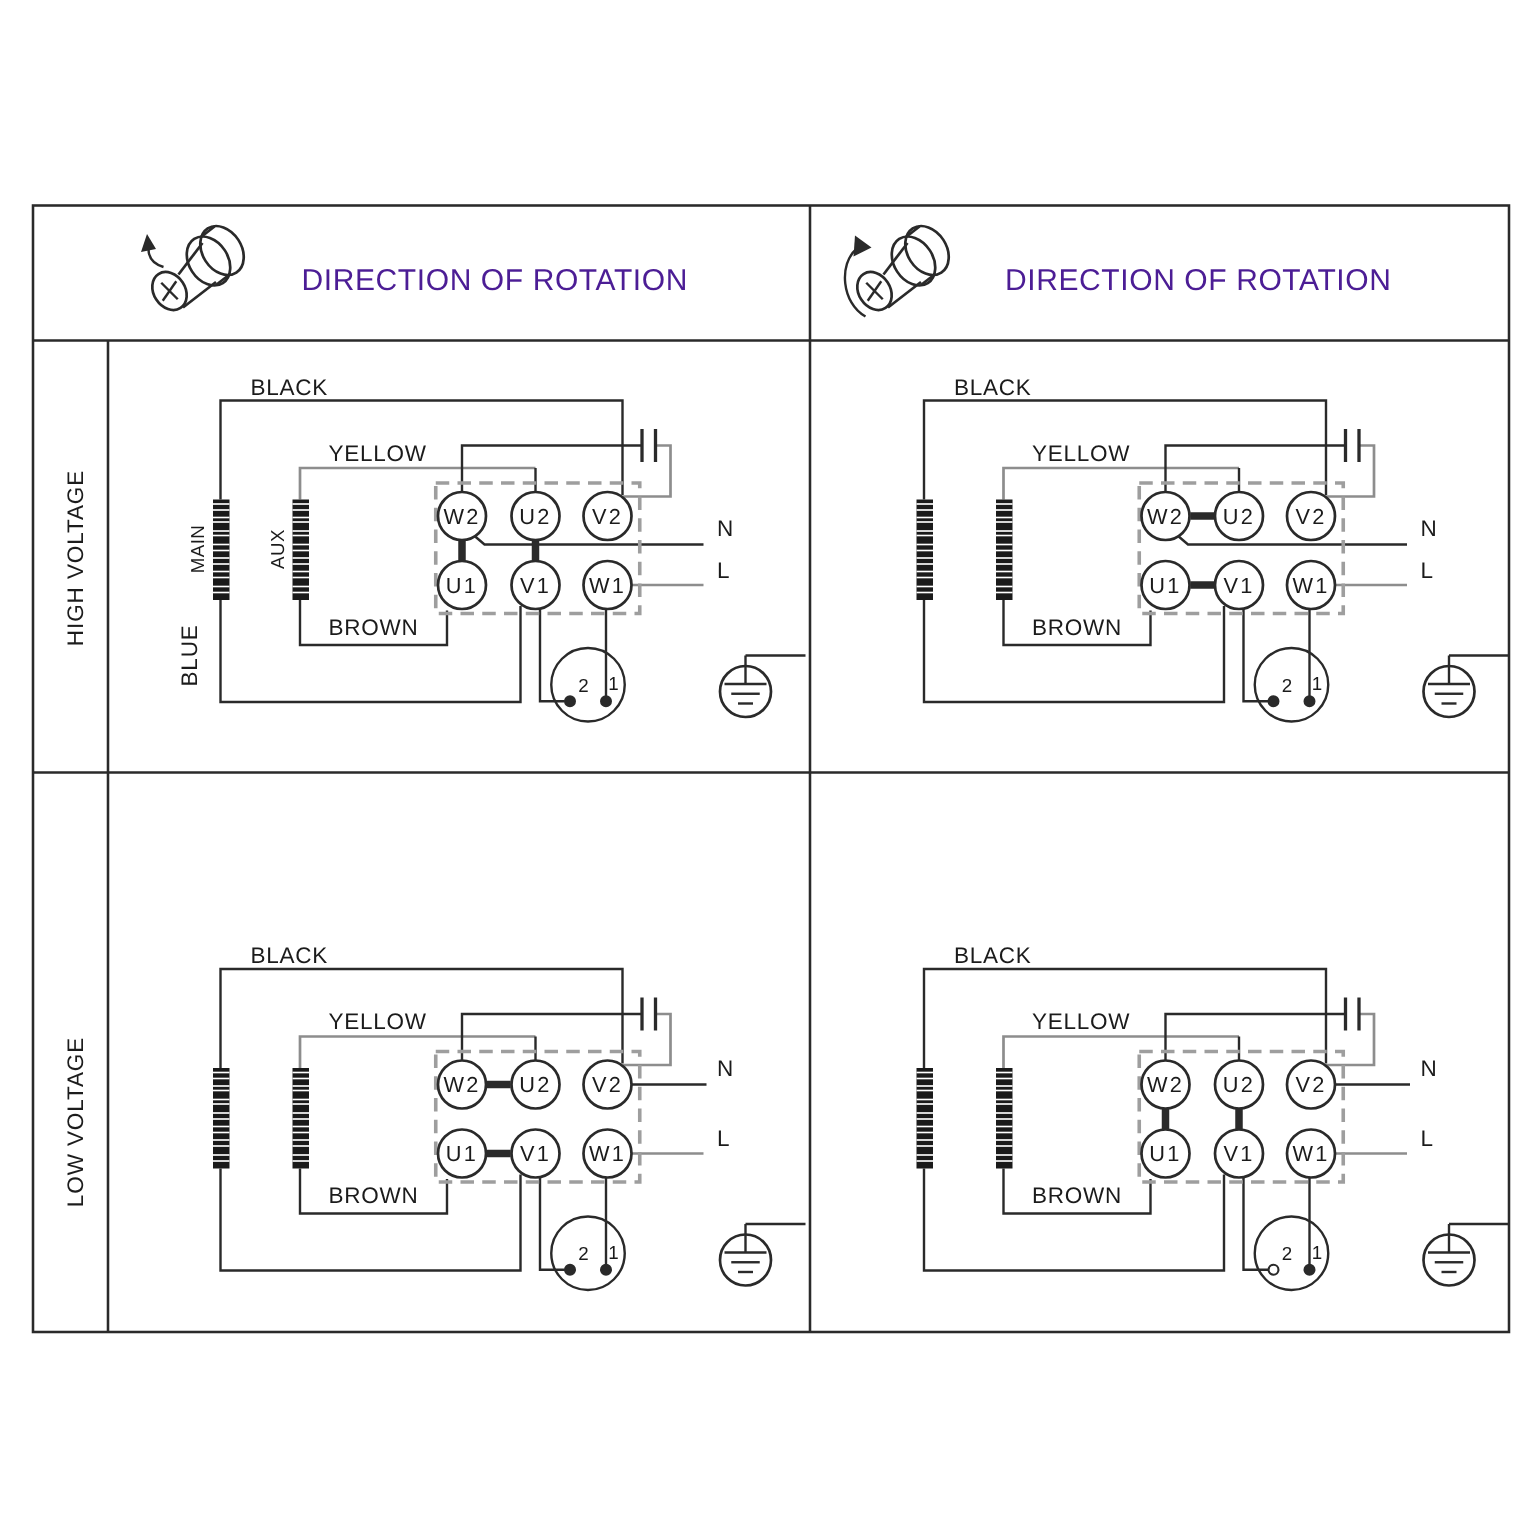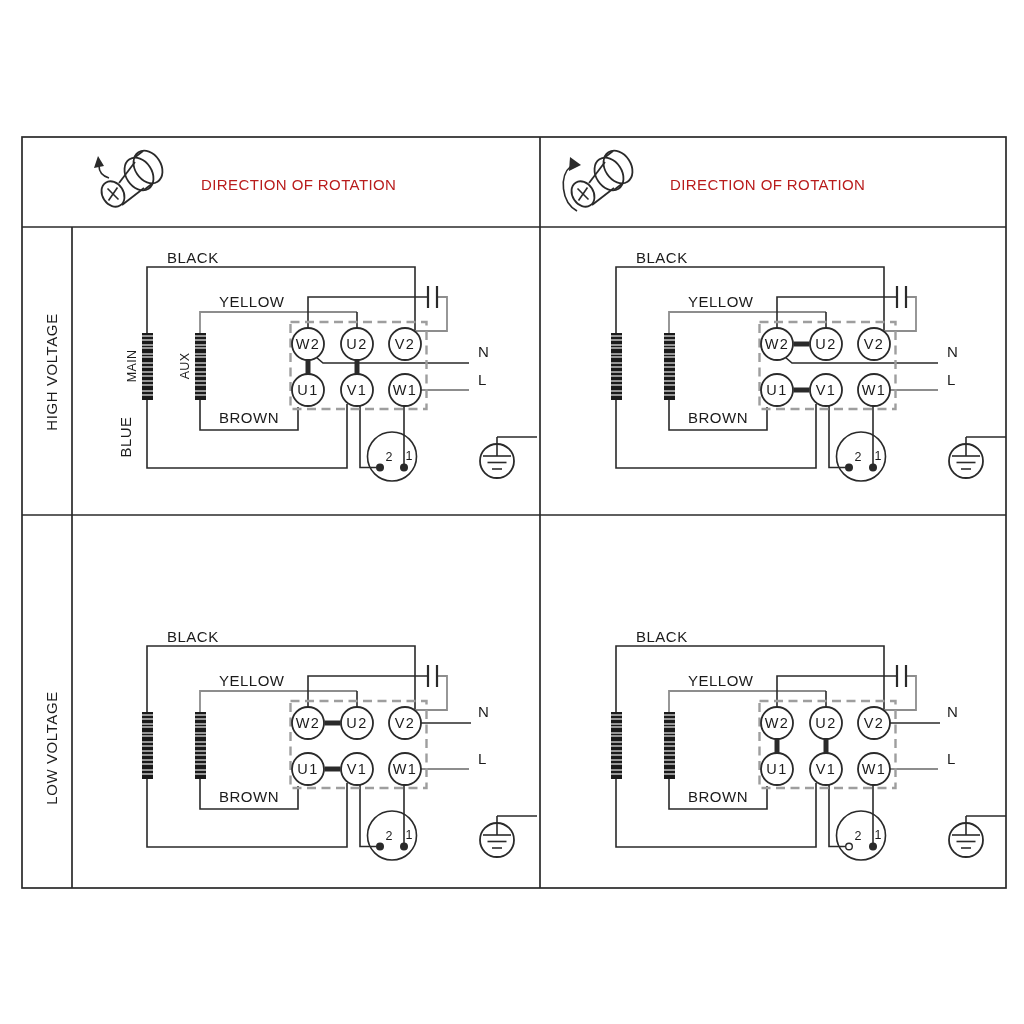--- a/index.html
+++ b/index.html
@@ -1,19 +1,19 @@
 <!DOCTYPE html>
 <html><head>
 <meta charset="utf-8">
 <style>
   html,body{margin:0;padding:0;background:#ffffff;}
   .page{position:relative;width:1024px;height:1024px;background:#ffffff;
         font-family:"Liberation Sans",sans-serif;overflow:hidden;}
   svg{position:absolute;left:0;top:0;}
-  .hdr-label{position:absolute;font-size:15px;letter-spacing:.4px;color:#b91c1c;white-space:nowrap;}
+  .hdr-label{position:absolute;font-size:20px;letter-spacing:.4px;color:#4c1d95;white-space:nowrap;}
   .row-label{position:absolute;transform:translate(-50%,-50%) rotate(-90deg);
              font-size:15px;letter-spacing:.6px;color:#1c1c1c;white-space:nowrap;}
   text{font-family:"Liberation Sans",sans-serif;fill:#1b1b1b;}
   .wirelabel{font-size:15px;letter-spacing:.5px;}
   .coillabel{font-size:12.5px;letter-spacing:.3px;}
   .bluelabel{font-size:15px;letter-spacing:.5px;}
   .supplylabel{font-size:15px;}
   .termlabel{font-size:14.5px;letter-spacing:1.5px;text-anchor:middle;}
   .pinlabel{font-size:12.5px;text-anchor:middle;}
 </style>

